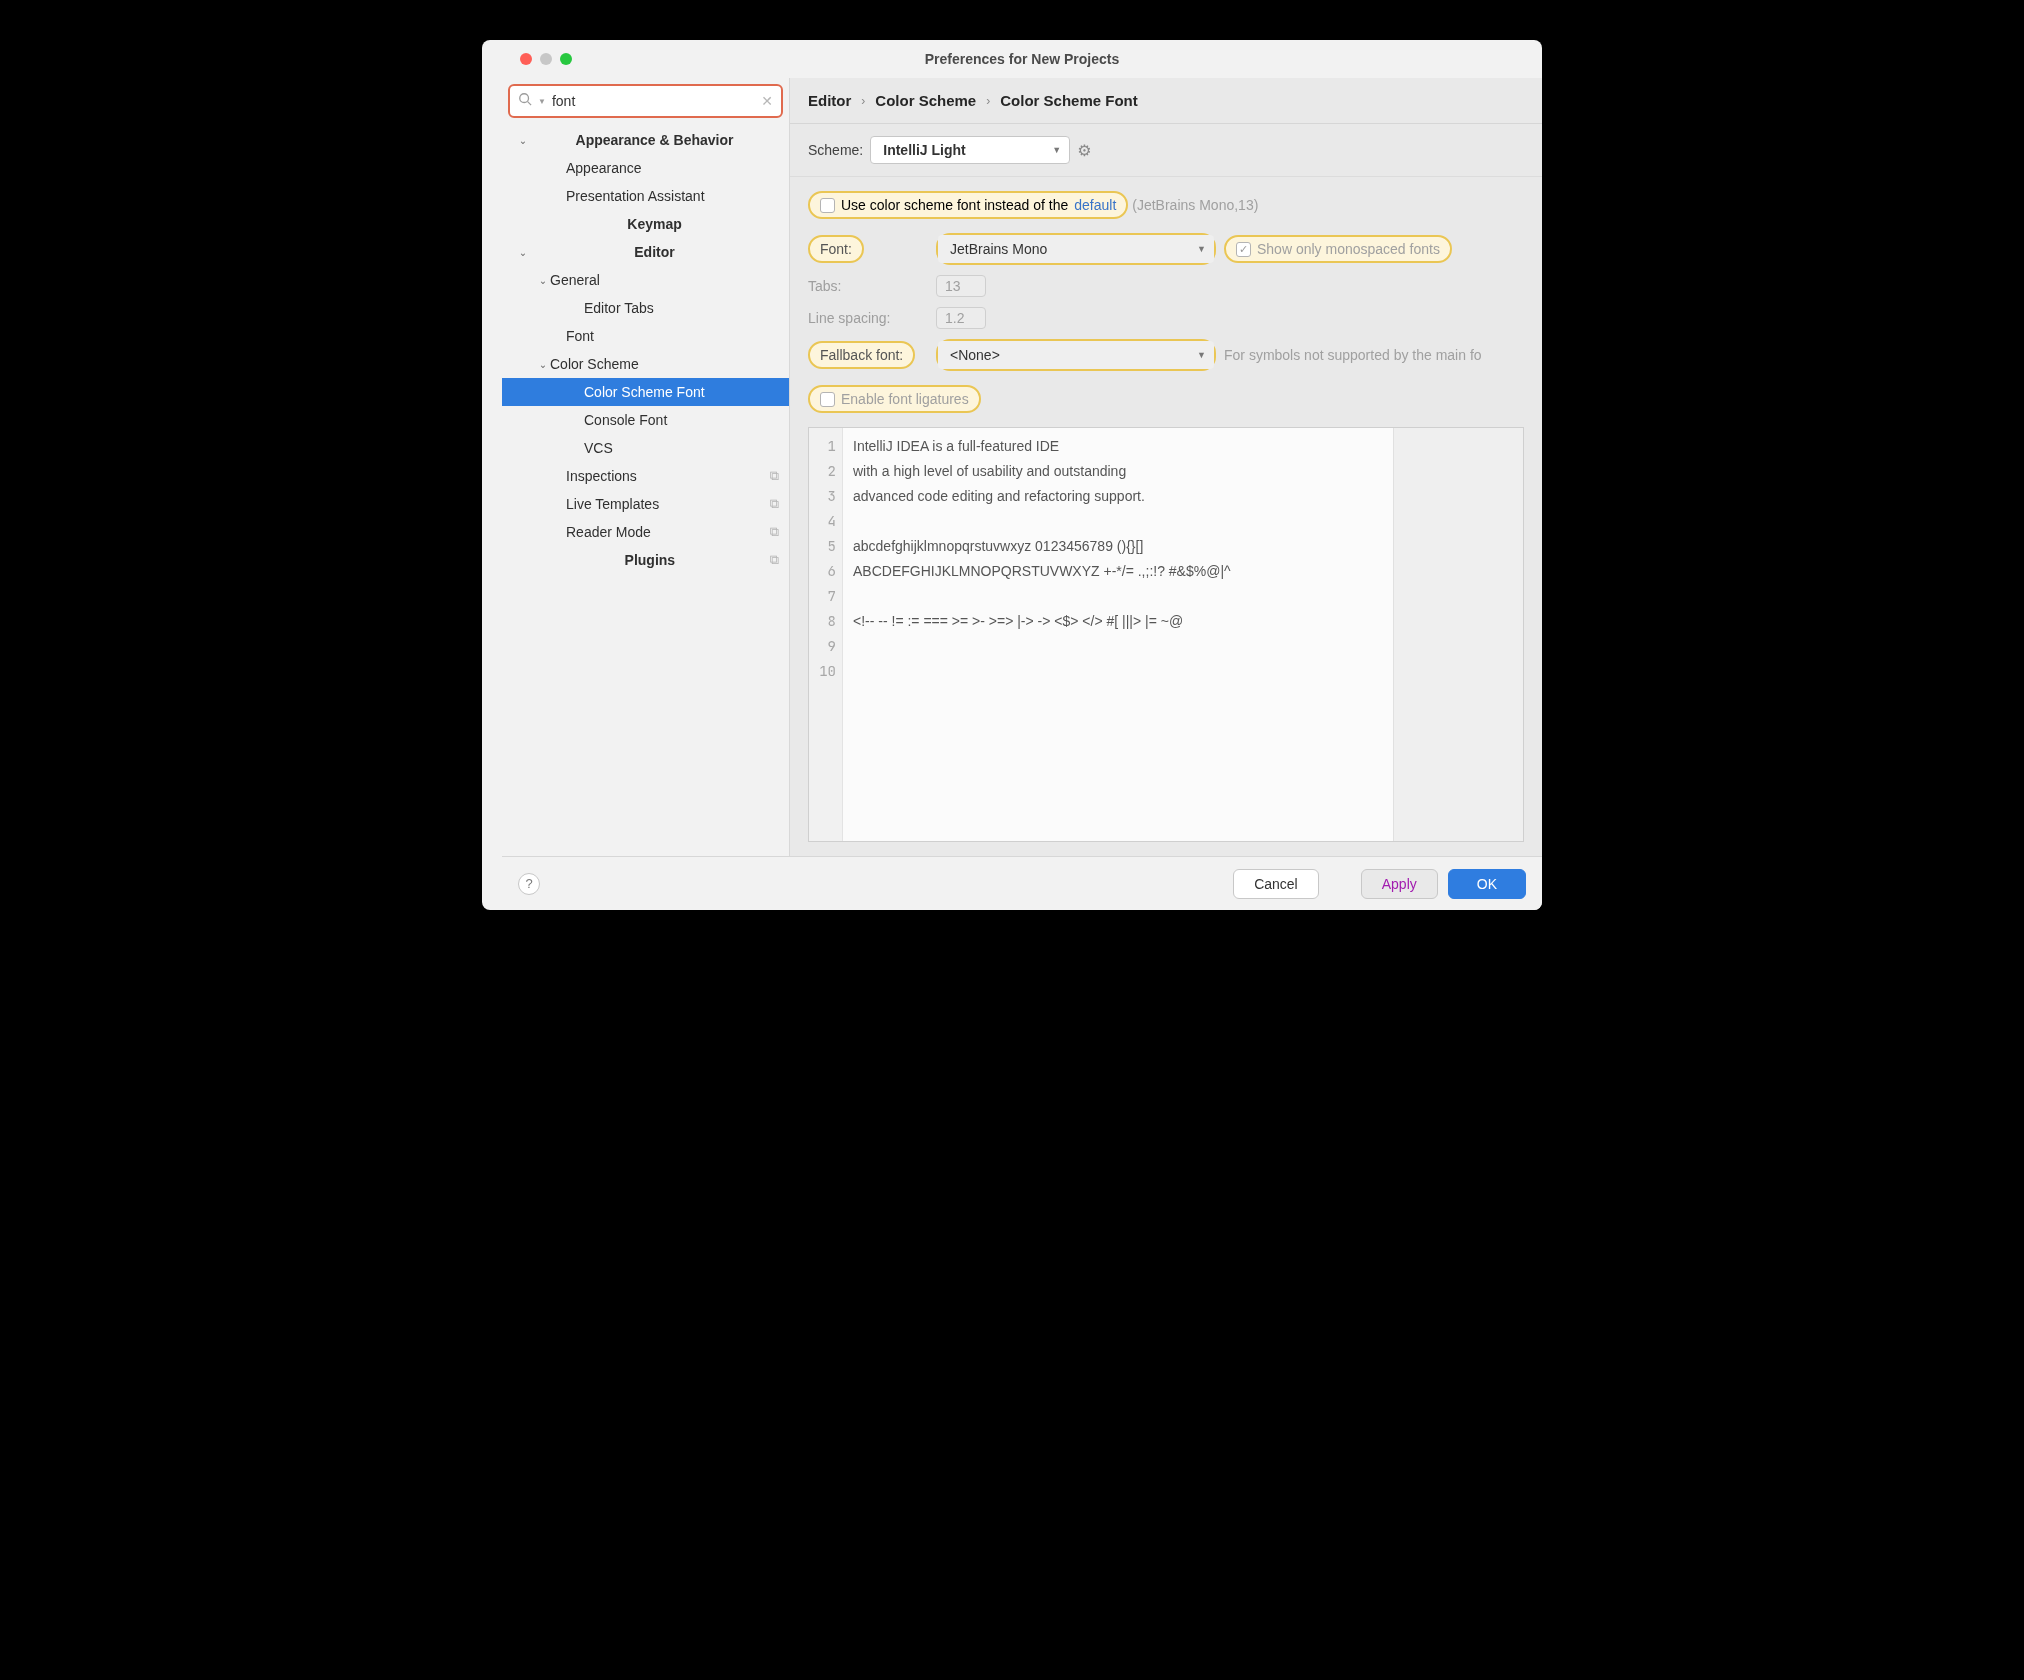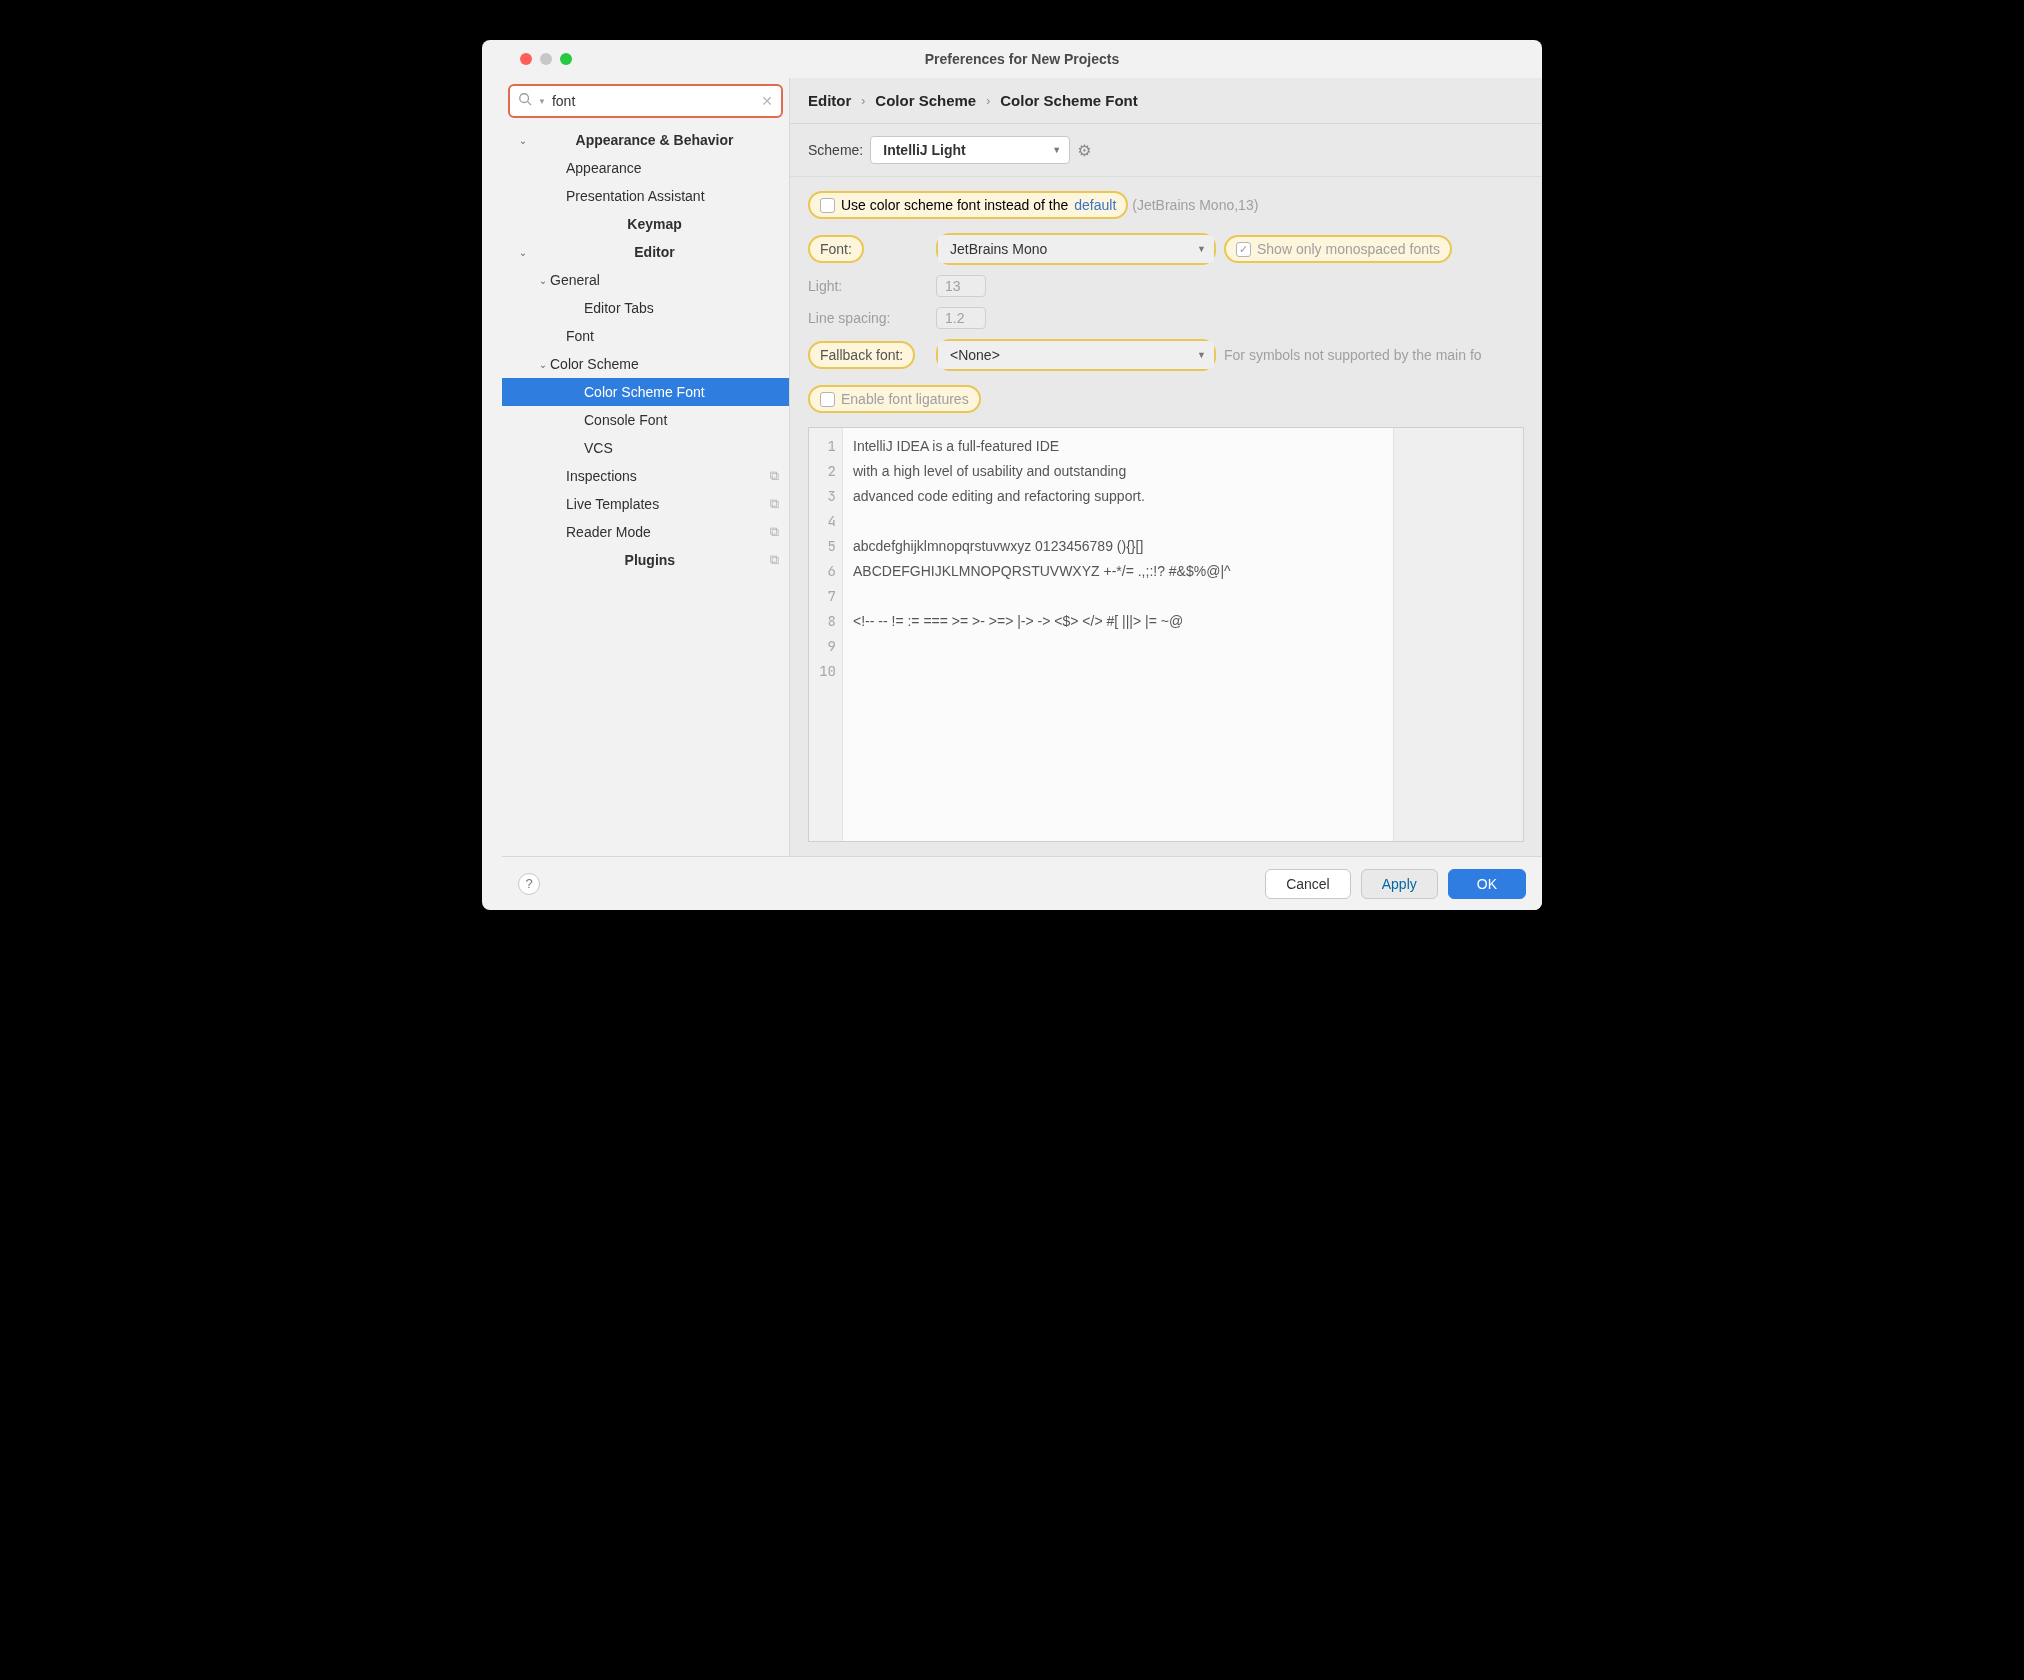--- a/index.html
+++ b/index.html
@@ -101,21 +101,21 @@
 
 .preview { flex: 1; margin: 10px 18px 14px 18px; border: 1px solid #cfcfcf; display: flex; min-height: 0; background: #fbfbfb; }
 .gutter { width: 34px; background: #f1f1f1; border-right: 1px solid #e3e3e3; color: #a7a7a7; font-family: "JetBrains Mono","Menlo",monospace; font-size: 14px; text-align: right; padding: 6px 6px 0 0; line-height: 25px; }
 .code { flex: 1; padding: 6px 10px 0 10px; font-family: "JetBrains Mono","Menlo",monospace; font-size: 14px; color: #555; line-height: 25px; white-space: pre; overflow: hidden; }
 .minimap { width: 130px; background: #efefef; border-left: 1px solid #e0e0e0; }
 
 .footer { height: 54px; border-top: 1px solid #d7d7d7; background: #f2f2f2; display: flex; align-items: center; padding: 0 16px; gap: 10px; }
 .help { width: 22px; height: 22px; border: 1px solid #c7c7c7; border-radius: 50%; display: flex; align-items: center; justify-content: center; font-size: 13px; color: #7a7a7a; background: #fff; }
 .spacer { flex: 1; }
 .btn { height: 30px; padding: 0 20px; border-radius: 6px; font-size: 14px; display: flex; align-items: center; cursor: pointer; border: 1px solid #c8c8c8; background: #fff; color: #333; }
-.btn.disabled { background: #e9e9e9; color: #0369a1; }
+.btn.disabled { background: #e9e9e9; color: #a21caf; margin-left: 32px; }
 .btn.primary { background: #2f7de0; border-color: #2f7de0; color: #fff; padding: 0 28px; }
 
 .row1 { display: flex; align-items: center; gap: 4px; flex-wrap: wrap; }
 </style>
 </head>
 <body>
 
 <div class="window">
   <div class="titlebar">
     <div class="traffic">
@@ -248,21 +248,21 @@
             <div class="dropdown" style="flex:1;border:none;background:#efefef;height:28px">
               <span>JetBrains Mono</span>
               <span class="arrow">▼</span>
             </div>
           </span>
           <span class="hl" style="justify-self:start">
             <span class="checkbox">✓</span>
             <span class="muted">Show only monospaced fonts</span>
           </span>
 
-          <span class="lab">Light:</span>
+          <span class="lab">Tabs:</span>
           <div>
               <div class="numbox">
                 <span>13</span>
               </div>
             </div>
           <span></span>
 
           <span class="lab">Line spacing:</span>
           <div>
               <div class="numbox">

